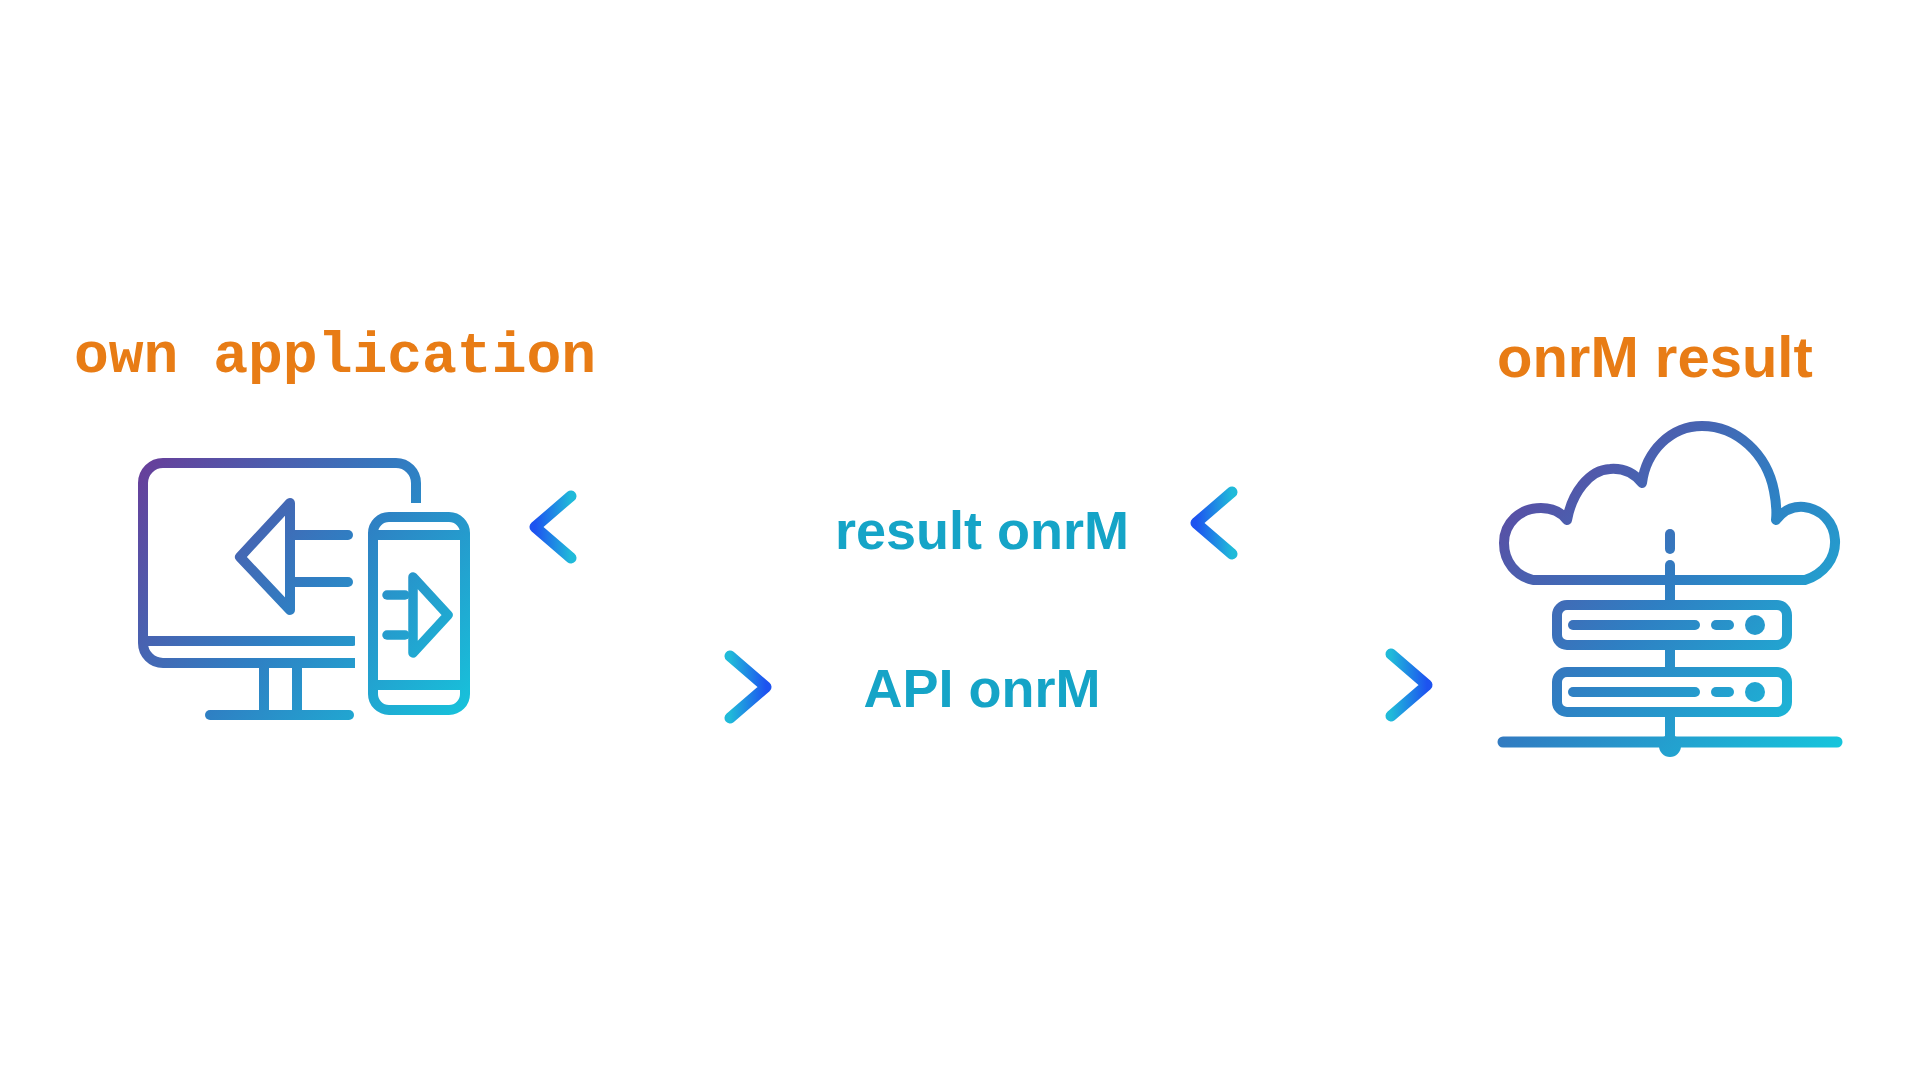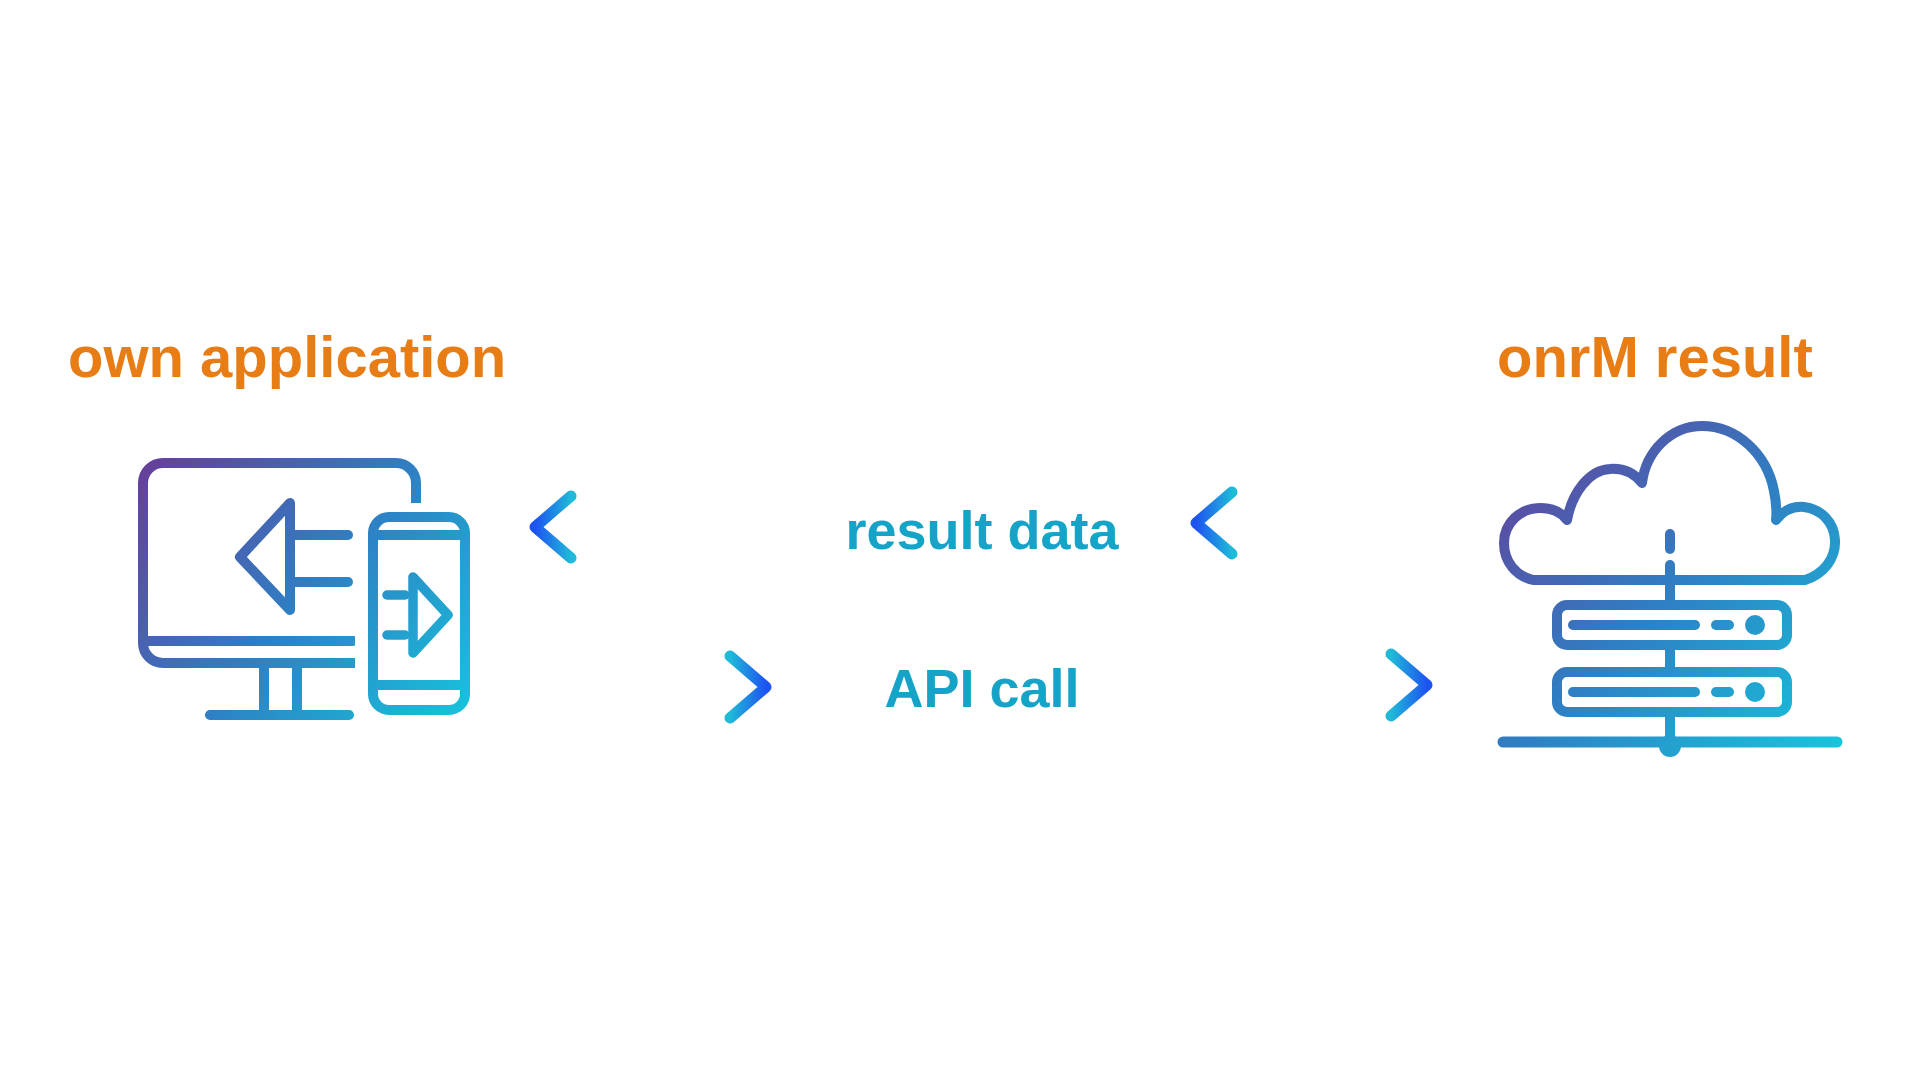--- a/index.html
+++ b/index.html
@@ -17,21 +17,21 @@
   body{background:var(--background);font-family:"Liberation Sans",sans-serif;}
   .stage{position:relative;width:1920px;height:1080px;background:var(--background);}
   .node-title{
     position:absolute;
     font-size:58px;
     font-weight:700;
     line-height:1.0;
     color:var(--title-orange);
     white-space:nowrap;
   }
-  .node-title.left{left:68px;top:328px;}
+  .node-title.left{left:74px;top:328px;font-family:Liberation Mono, monospace;}
   .node-title.right{left:1497px;top:328px;}
   .flow-label{
     position:absolute;
     left:772px;
     width:420px;
     text-align:center;
     font-size:54px;
     font-weight:700;
     color:var(--label-teal);
     white-space:nowrap;
@@ -119,25 +119,25 @@
   </svg>
 
   <svg class="abs" style="left:524px;top:482px" width="253" height="90" viewBox="0 0 253 90" fill="none" stroke="url(#grad-arrow-left)" stroke-linecap="round" stroke-linejoin="round">
     <line x1="17" y1="45" x2="246" y2="45" stroke-width="8.5"></line>
     <polyline points="47,14 11,45 47,76" stroke-width="11"></polyline>
   </svg>
   <svg class="abs" style="left:1185px;top:478px" width="253" height="90" viewBox="0 0 253 90" fill="none" stroke="url(#grad-arrow-left)" stroke-linecap="round" stroke-linejoin="round">
     <line x1="17" y1="45" x2="246" y2="45" stroke-width="8.5"></line>
     <polyline points="47,14 11,45 47,76" stroke-width="11"></polyline>
   </svg>
-  <div class="flow-label top">result data</div>
+  <div class="flow-label top">result onrM</div>
 
   <svg class="abs" style="left:524px;top:642px" width="253" height="90" viewBox="0 0 253 90" fill="none" stroke="url(#grad-arrow-right)" stroke-linecap="round" stroke-linejoin="round">
     <line x1="7" y1="45" x2="236" y2="45" stroke-width="8.5"></line>
     <polyline points="206,14 242,45 206,76" stroke-width="11"></polyline>
   </svg>
   <svg class="abs" style="left:1185px;top:640px" width="253" height="90" viewBox="0 0 253 90" fill="none" stroke="url(#grad-arrow-right)" stroke-linecap="round" stroke-linejoin="round">
     <line x1="7" y1="45" x2="236" y2="45" stroke-width="8.5"></line>
     <polyline points="206,14 242,45 206,76" stroke-width="11"></polyline>
   </svg>
-  <div class="flow-label bottom">API call</div>
+  <div class="flow-label bottom">API onrM</div>
 
 </div>
 
 </body></html>

